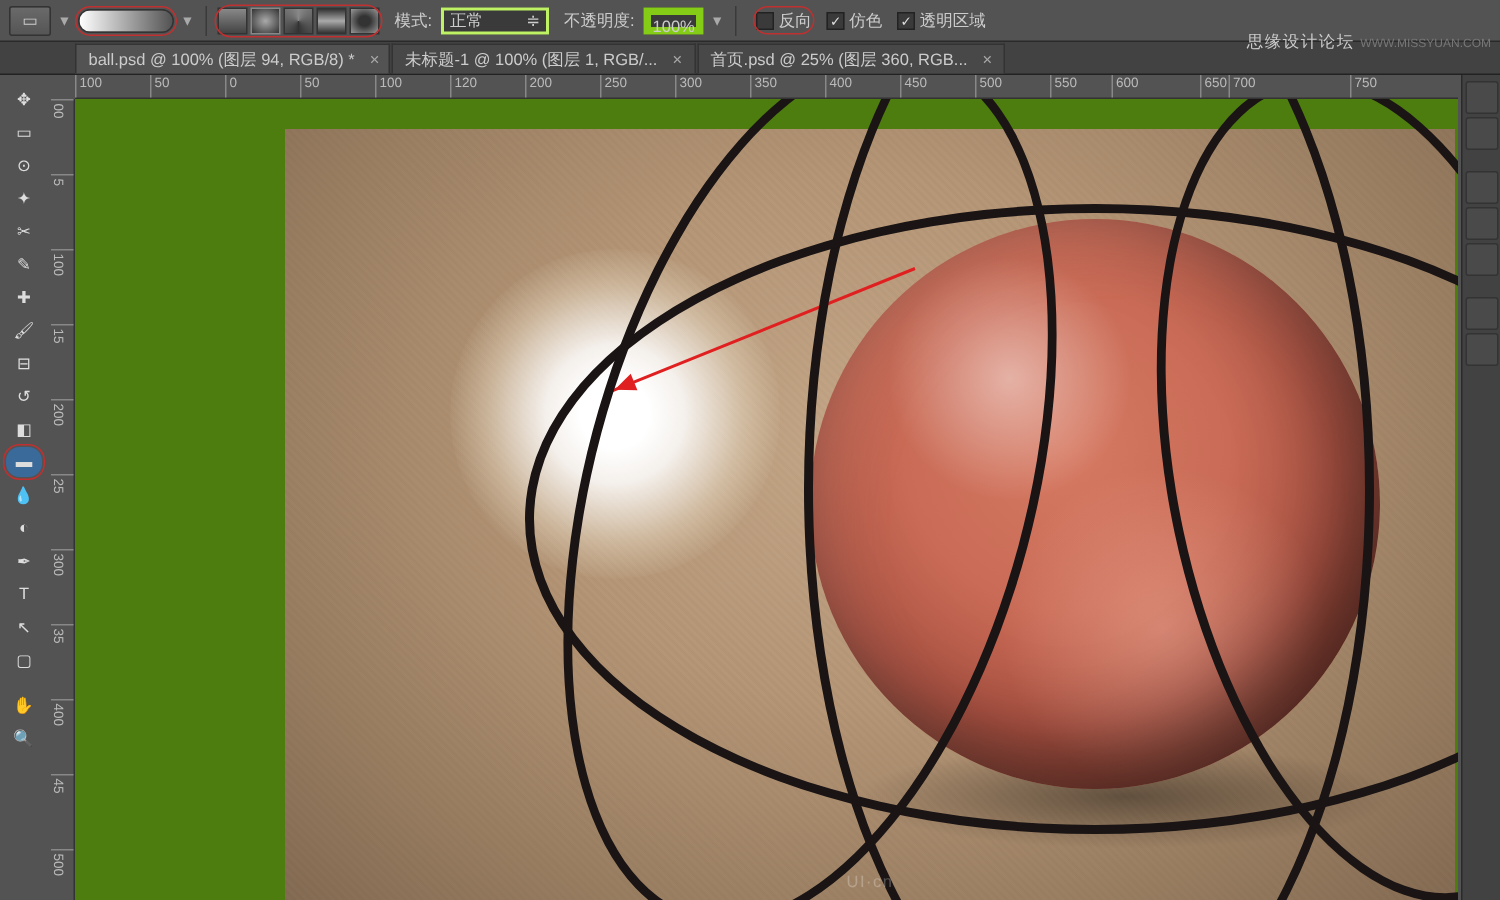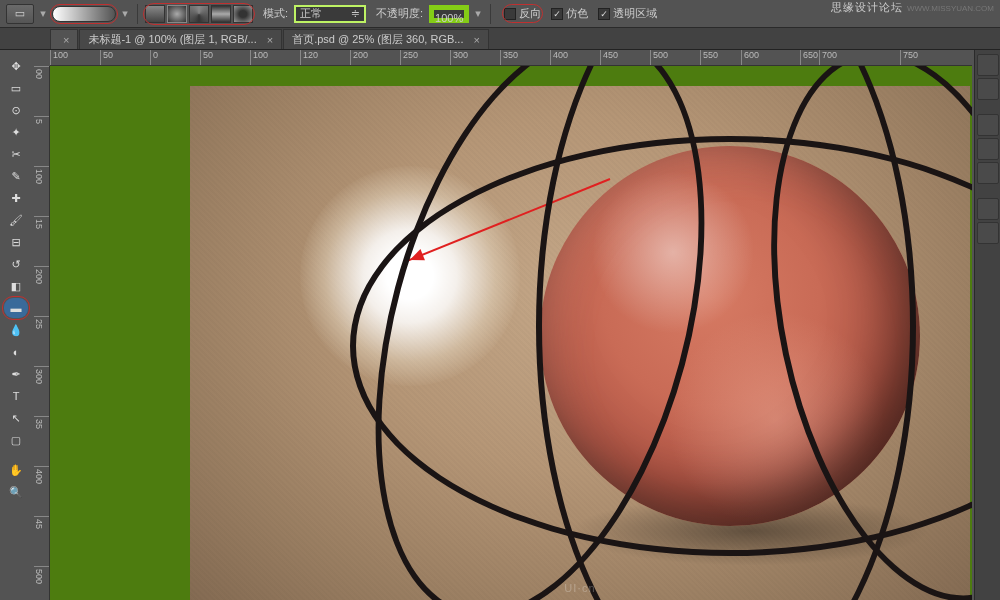--- a/index.html
+++ b/index.html
@@ -11,21 +11,21 @@
 .sep{width:1px;height:20px;background:#3a3a3a;margin:0 3px}
 .grad-type{display:flex;gap:2px}
 .grad-btn{width:20px;height:18px;border:1px solid #333;background:#4a4a4a;cursor:pointer}
 .grad-btn.active{background:#6a6a6a;border-color:#888}
 .lbl{margin:0 2px 0 6px}
 .select{width:72px;height:18px;background:#3a3a3a;border:2px solid #bef264;display:flex;align-items:center;padding:0 4px;justify-content:space-between}
 .opacity-input{width:40px;height:18px;background:#3a3a3a;border:5px solid #84cc16;text-align:center;line-height:16px}
 .chk{display:flex;align-items:center;gap:3px;margin-left:6px}
 .chk-box{width:12px;height:12px;border:1px solid #222;background:#3a3a3a;display:flex;align-items:center;justify-content:center;font-size:9px}
 .chk-box.checked::before{content:"✓";color:#ddd}
-.watermark{position:absolute;right:6px;top:0;color:#999;font-size:10px;letter-spacing:1px}
+.watermark{position:absolute;right:6px;top:20px;color:#999;font-size:10px;letter-spacing:1px}
 .watermark .sub{font-size:8px;letter-spacing:0;color:#777}
 .tabbar{height:22px;background:#424242;display:flex;align-items:flex-end;padding-left:50px;border-bottom:1px solid #222}
 .tab{height:20px;padding:0 8px;display:flex;align-items:center;gap:6px;background:#484848;border:1px solid #333;border-bottom:none;margin-right:1px;max-width:210px;overflow:hidden;white-space:nowrap;cursor:pointer}
 .tab.active{background:#535353}
 .tab .close{color:#aaa;margin-left:4px}
 .toolbox{position:absolute;left:2px;top:52px;width:30px;background:#535353;display:flex;flex-direction:column;gap:2px;padding:4px 2px}
 .tool{width:24px;height:20px;display:flex;align-items:center;justify-content:center;border-radius:2px;cursor:pointer;color:#ddd}
 .tool.active{background:#3a6a9a}
 .ruler-h{position:absolute;left:50px;top:50px;right:28px;height:16px;background:#535353;border-bottom:1px solid #333;overflow:hidden}
 .ruler-v{position:absolute;left:34px;top:66px;width:16px;bottom:0;background:#535353;border-right:1px solid #333;overflow:hidden}
@@ -91,20 +91,21 @@
       <span>透明区域</span>
     </div>
   <div class="watermark">
     <span>思缘设计论坛</span>
     <span class="sub">WWW.MISSYUAN.COM</span>
   </div>
 </div>
 
 <div class="tabbar">
   <div class="tab active">
+      <span>ball.psd @ 100% (图层 94, RGB/8) *</span>
       <span class="close">×</span>
     </div>
   <div class="tab">
       <span>未标题-1 @ 100% (图层 1, RGB/...</span>
       <span class="close">×</span>
     </div>
   <div class="tab">
       <span>首页.psd @ 25% (图层 360, RGB...</span>
       <span class="close">×</span>
     </div>

